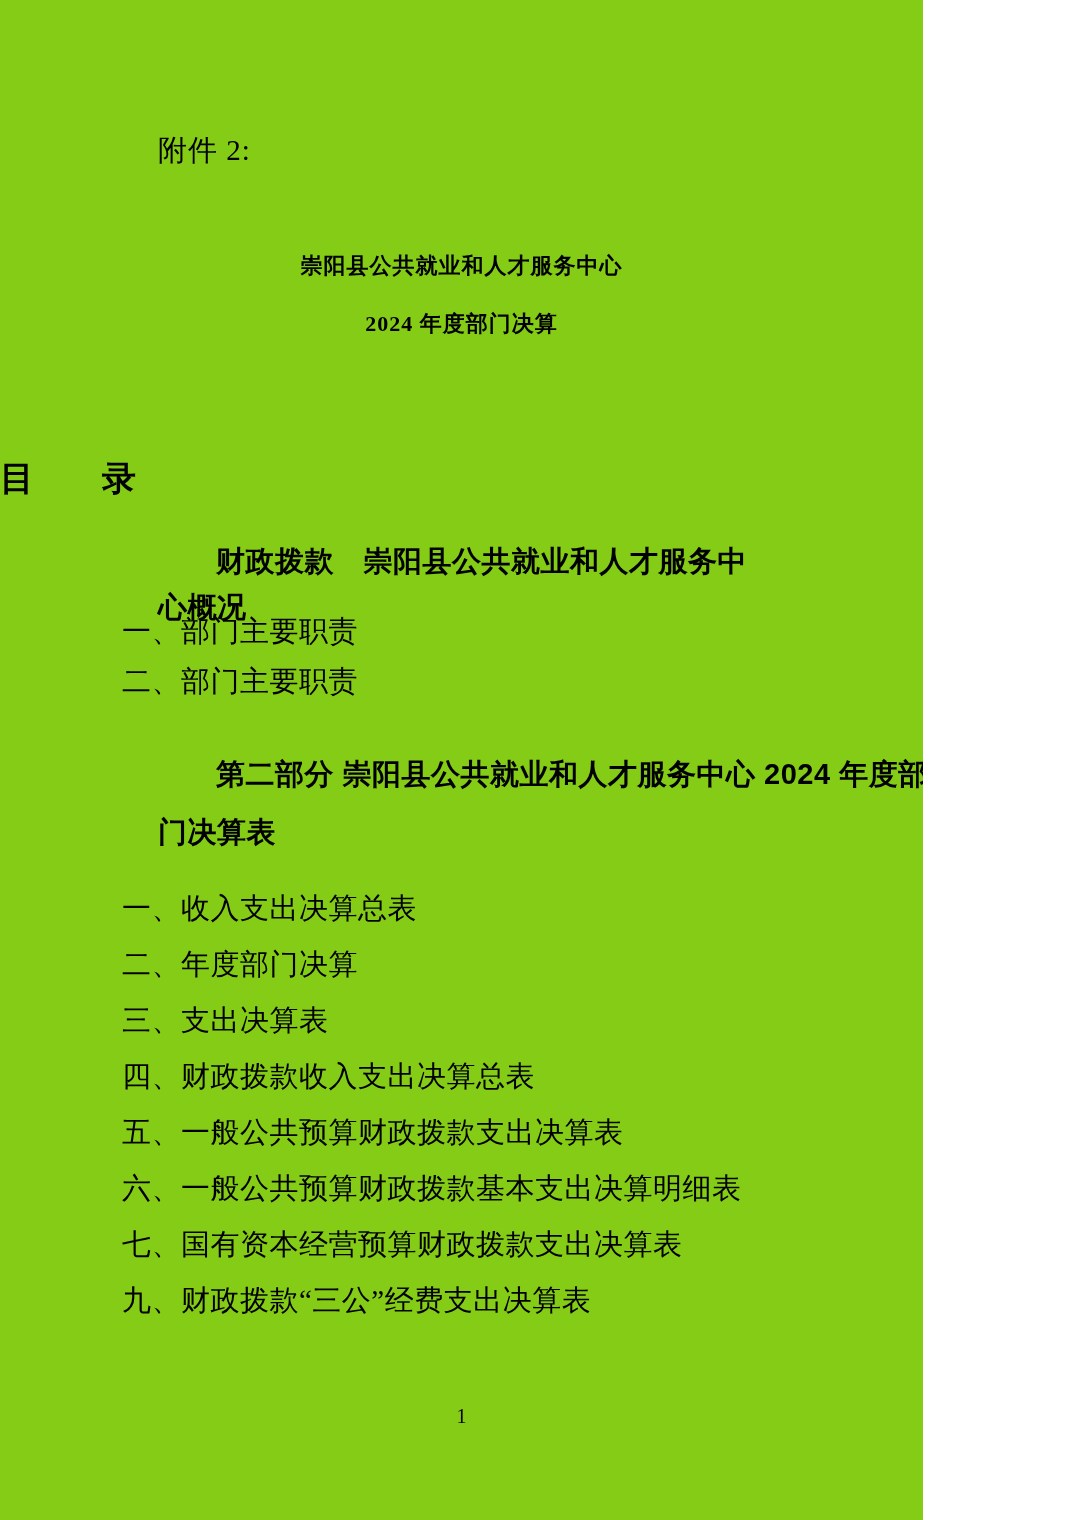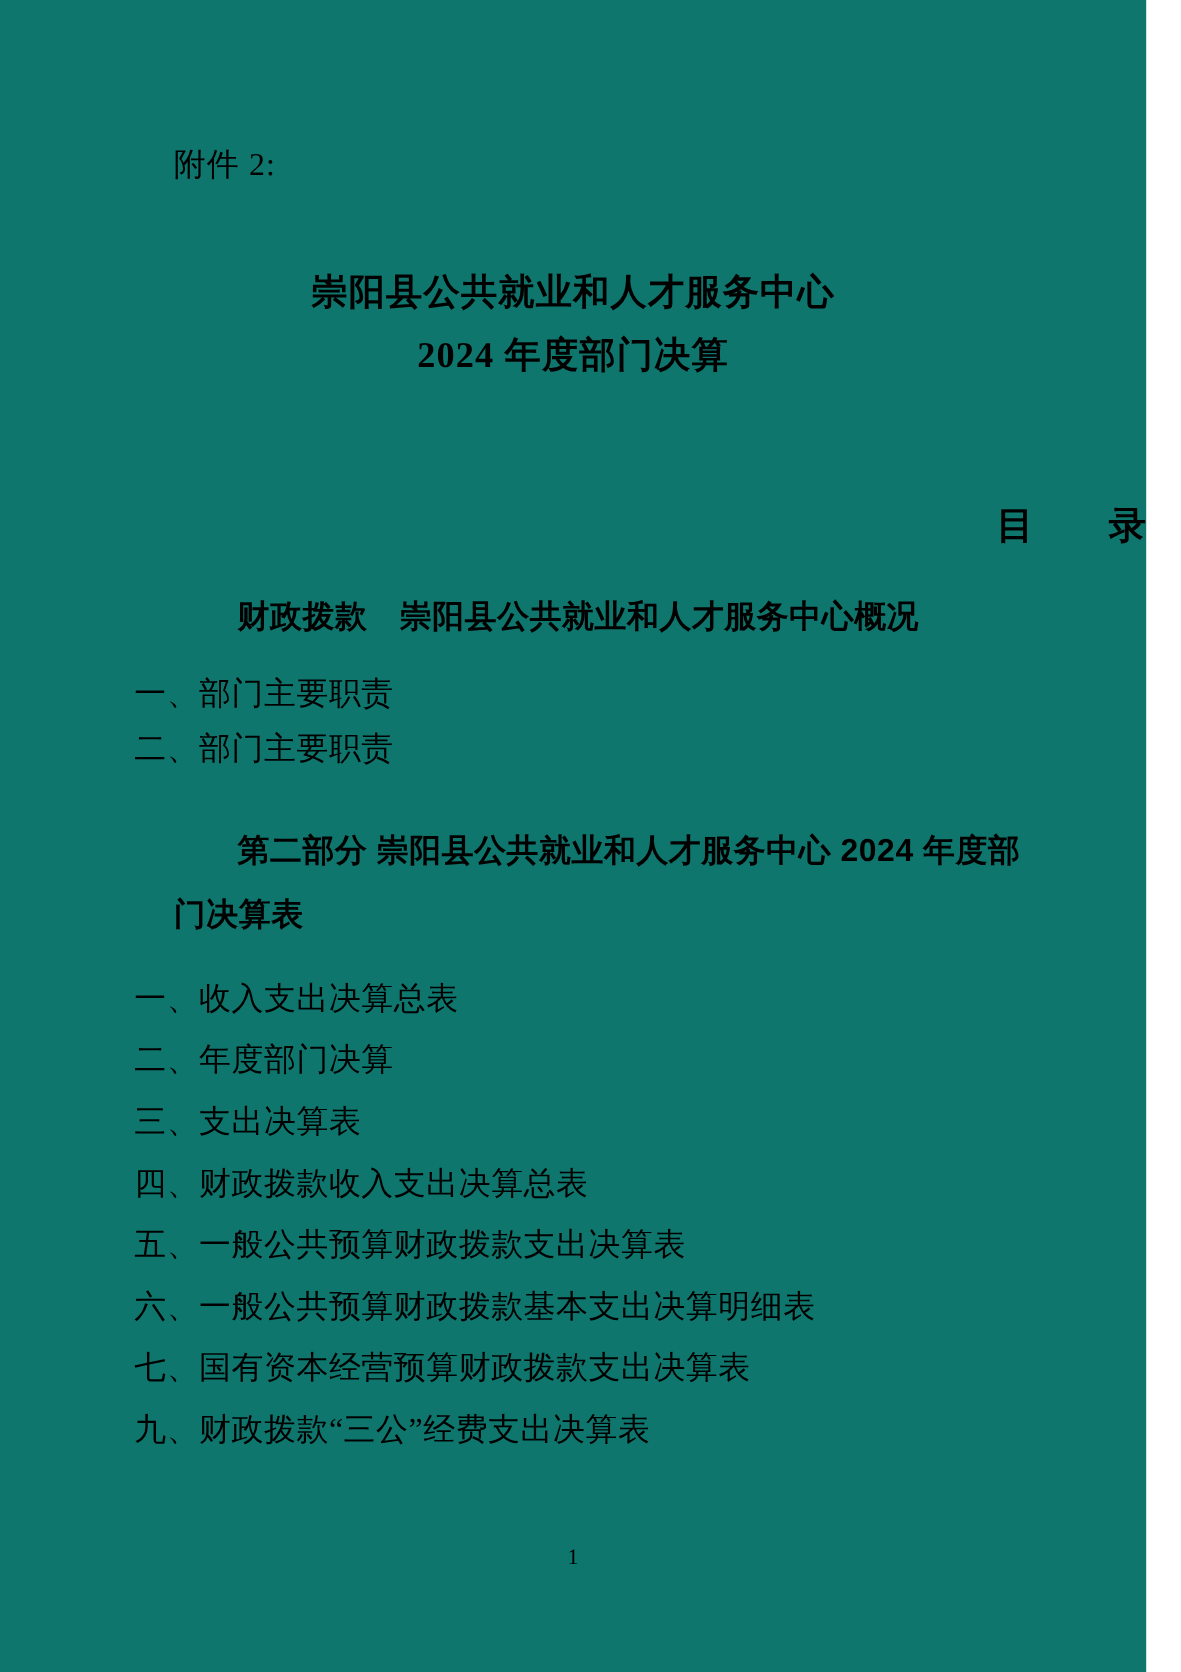--- a/index.html
+++ b/index.html
@@ -2,52 +2,52 @@
 <html><head>
 <meta charset="utf-8">
 <style>
   html, body {
     margin: 0;
     padding: 0;
     background: #ffffff;
   }
   .page {
     position: relative;
-    width: 1042px;
+    width: 923px;
     height: 1520px;
-    background: #0f766e;
+    background: #84cc16;
     color: #000000;
     overflow: hidden;
     font-family: "Liberation Serif", "DejaVu Serif", serif;
   }
   .abs { position: absolute; left: 0; right: 0; }
 
   .attachment {
     top: 130px;
     padding-left: 158px;
     font-size: 29px;
     line-height: 40px;
     letter-spacing: 1px;
     font-family: "Liberation Serif", "DejaVu Serif", serif;
   }
 
   .doc-title {
     text-align: center;
     font-weight: 700;
-    font-size: 33px;
+    font-size: 22px;
     line-height: 48px;
     letter-spacing: 1px;
     font-family: "Liberation Serif", "DejaVu Serif", serif;
   }
   .title-1 { top: 242px; }
   .title-2 { top: 300px; }
 
   .toc-title {
     top: 455px;
-    text-align: right;
+    text-align: left;
     font-weight: 700;
     font-size: 34px;
     line-height: 48px;
     font-family: "Liberation Serif", "DejaVu Serif", serif;
   }
 
   .part-heading {
     font-family: "Liberation Sans", "DejaVu Sans", sans-serif;
     font-weight: 700;
     font-size: 29px;

